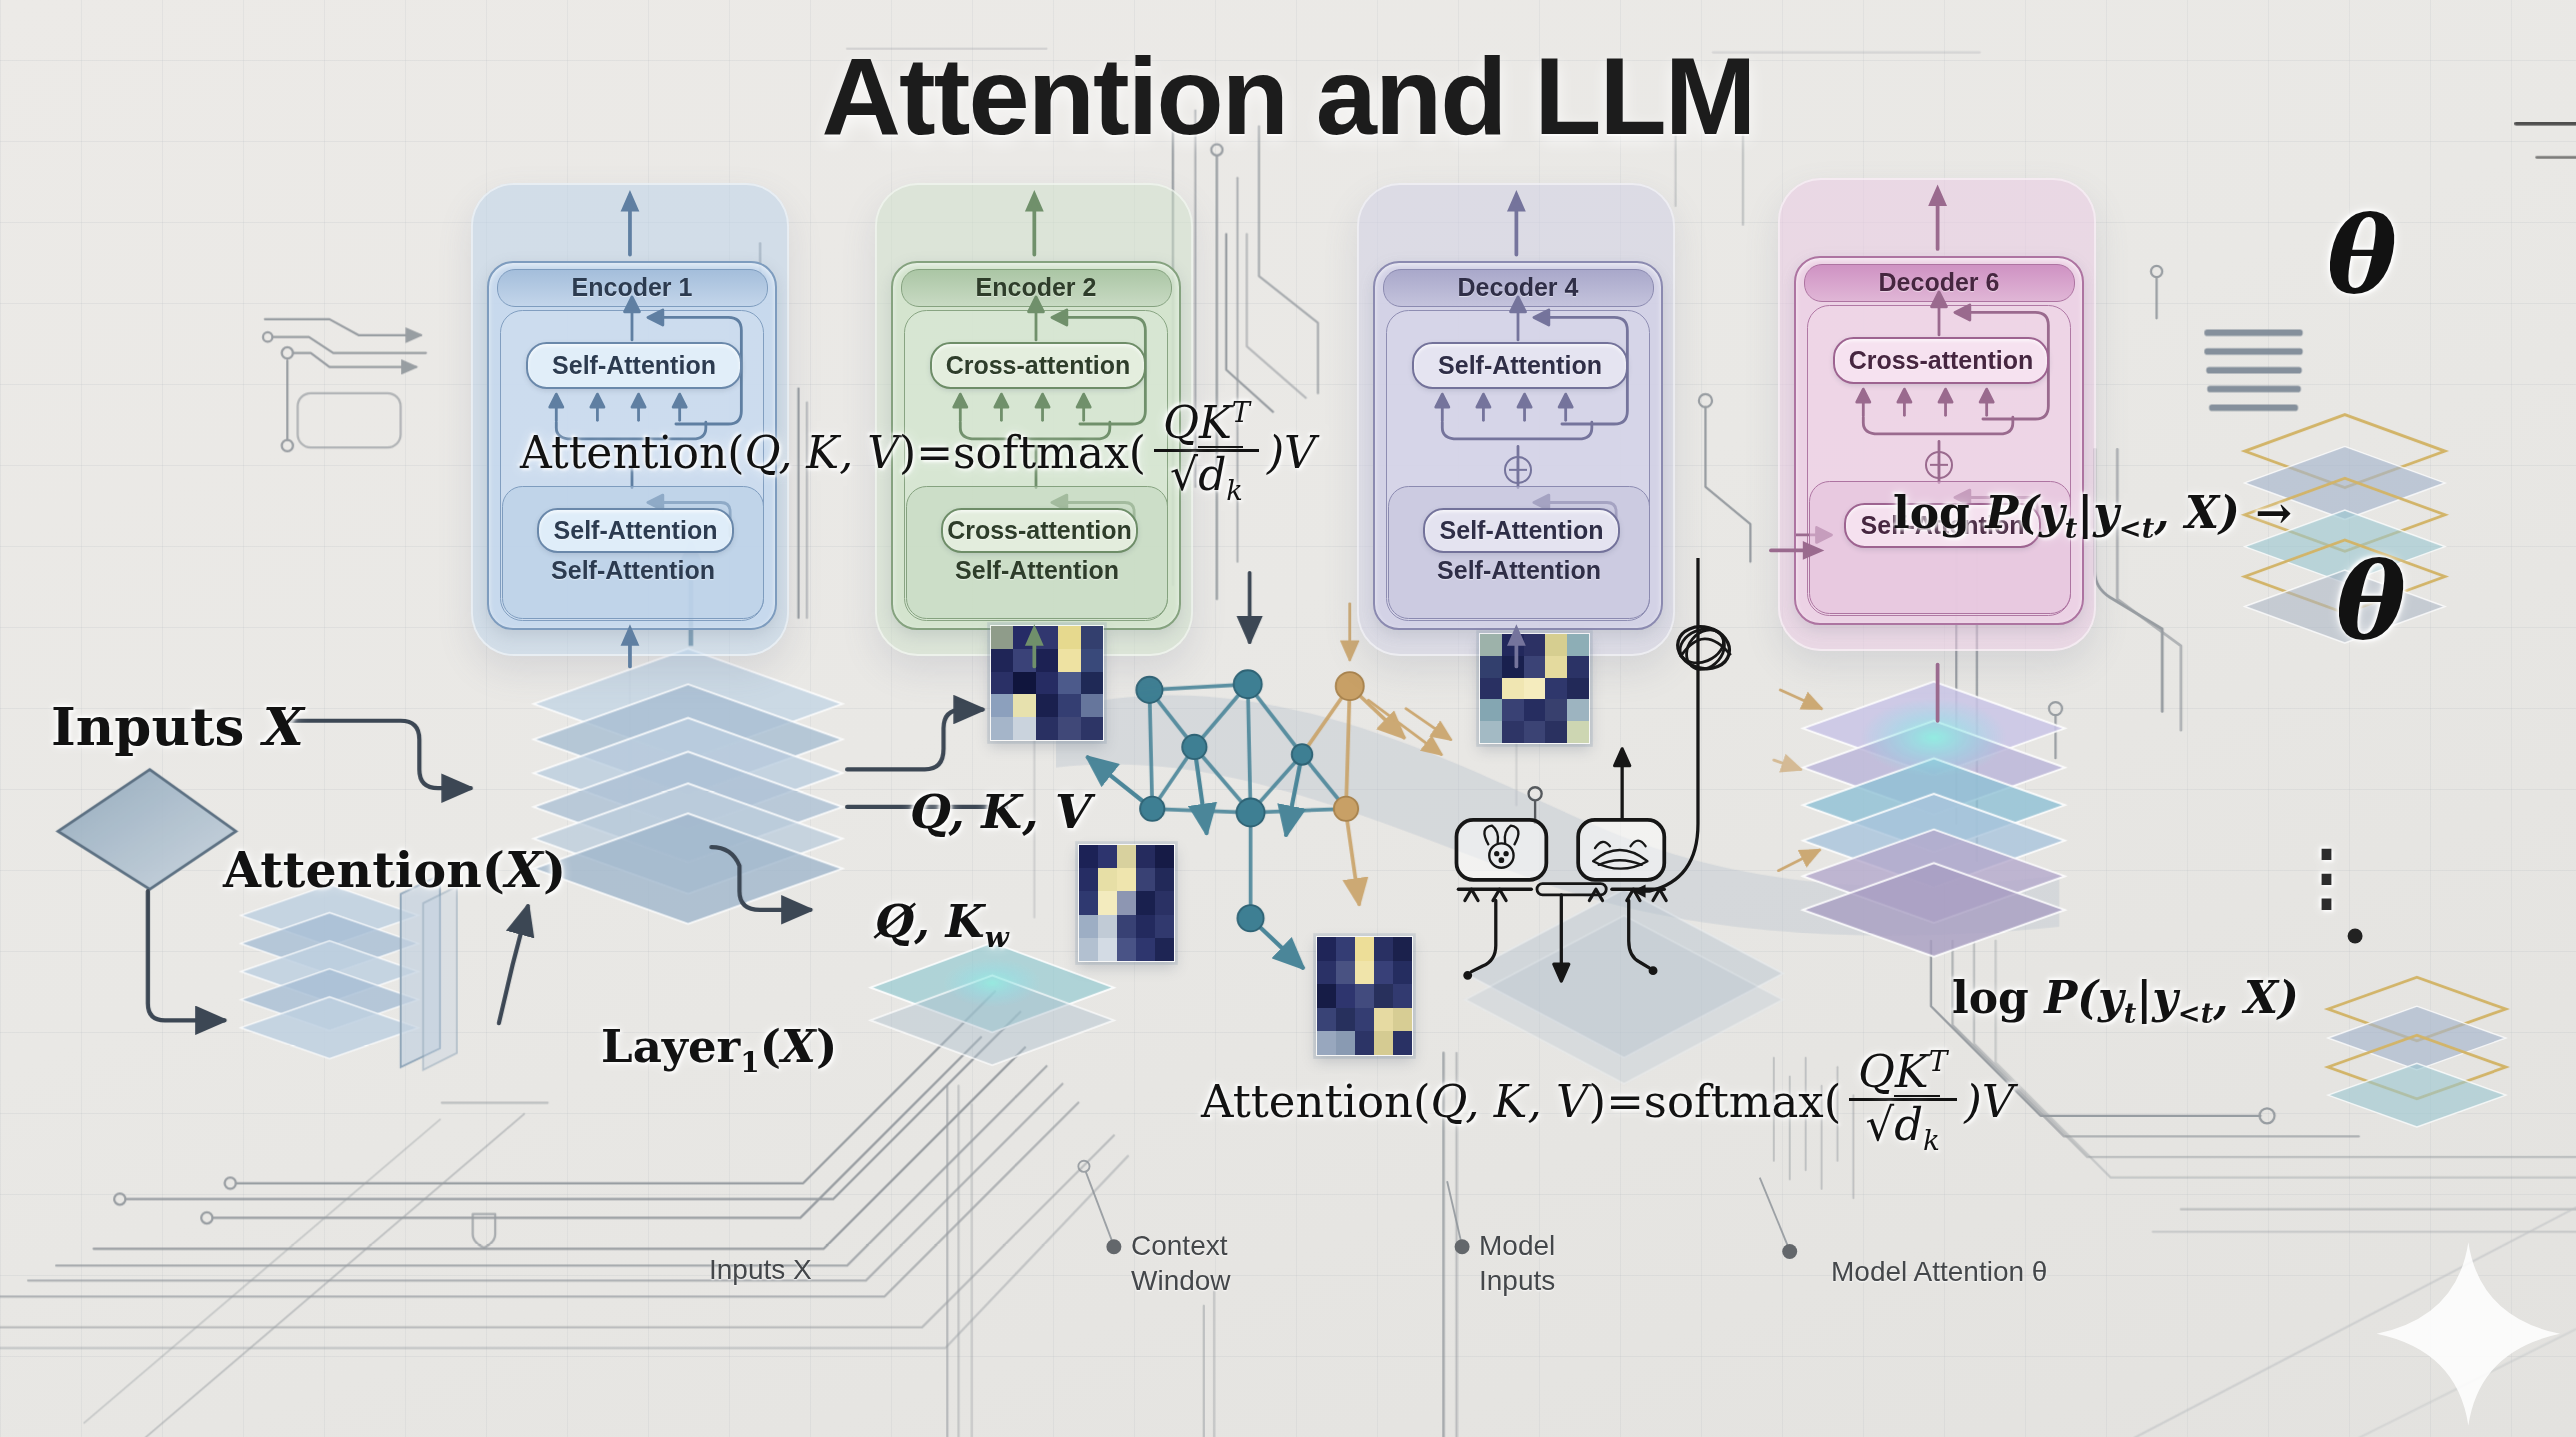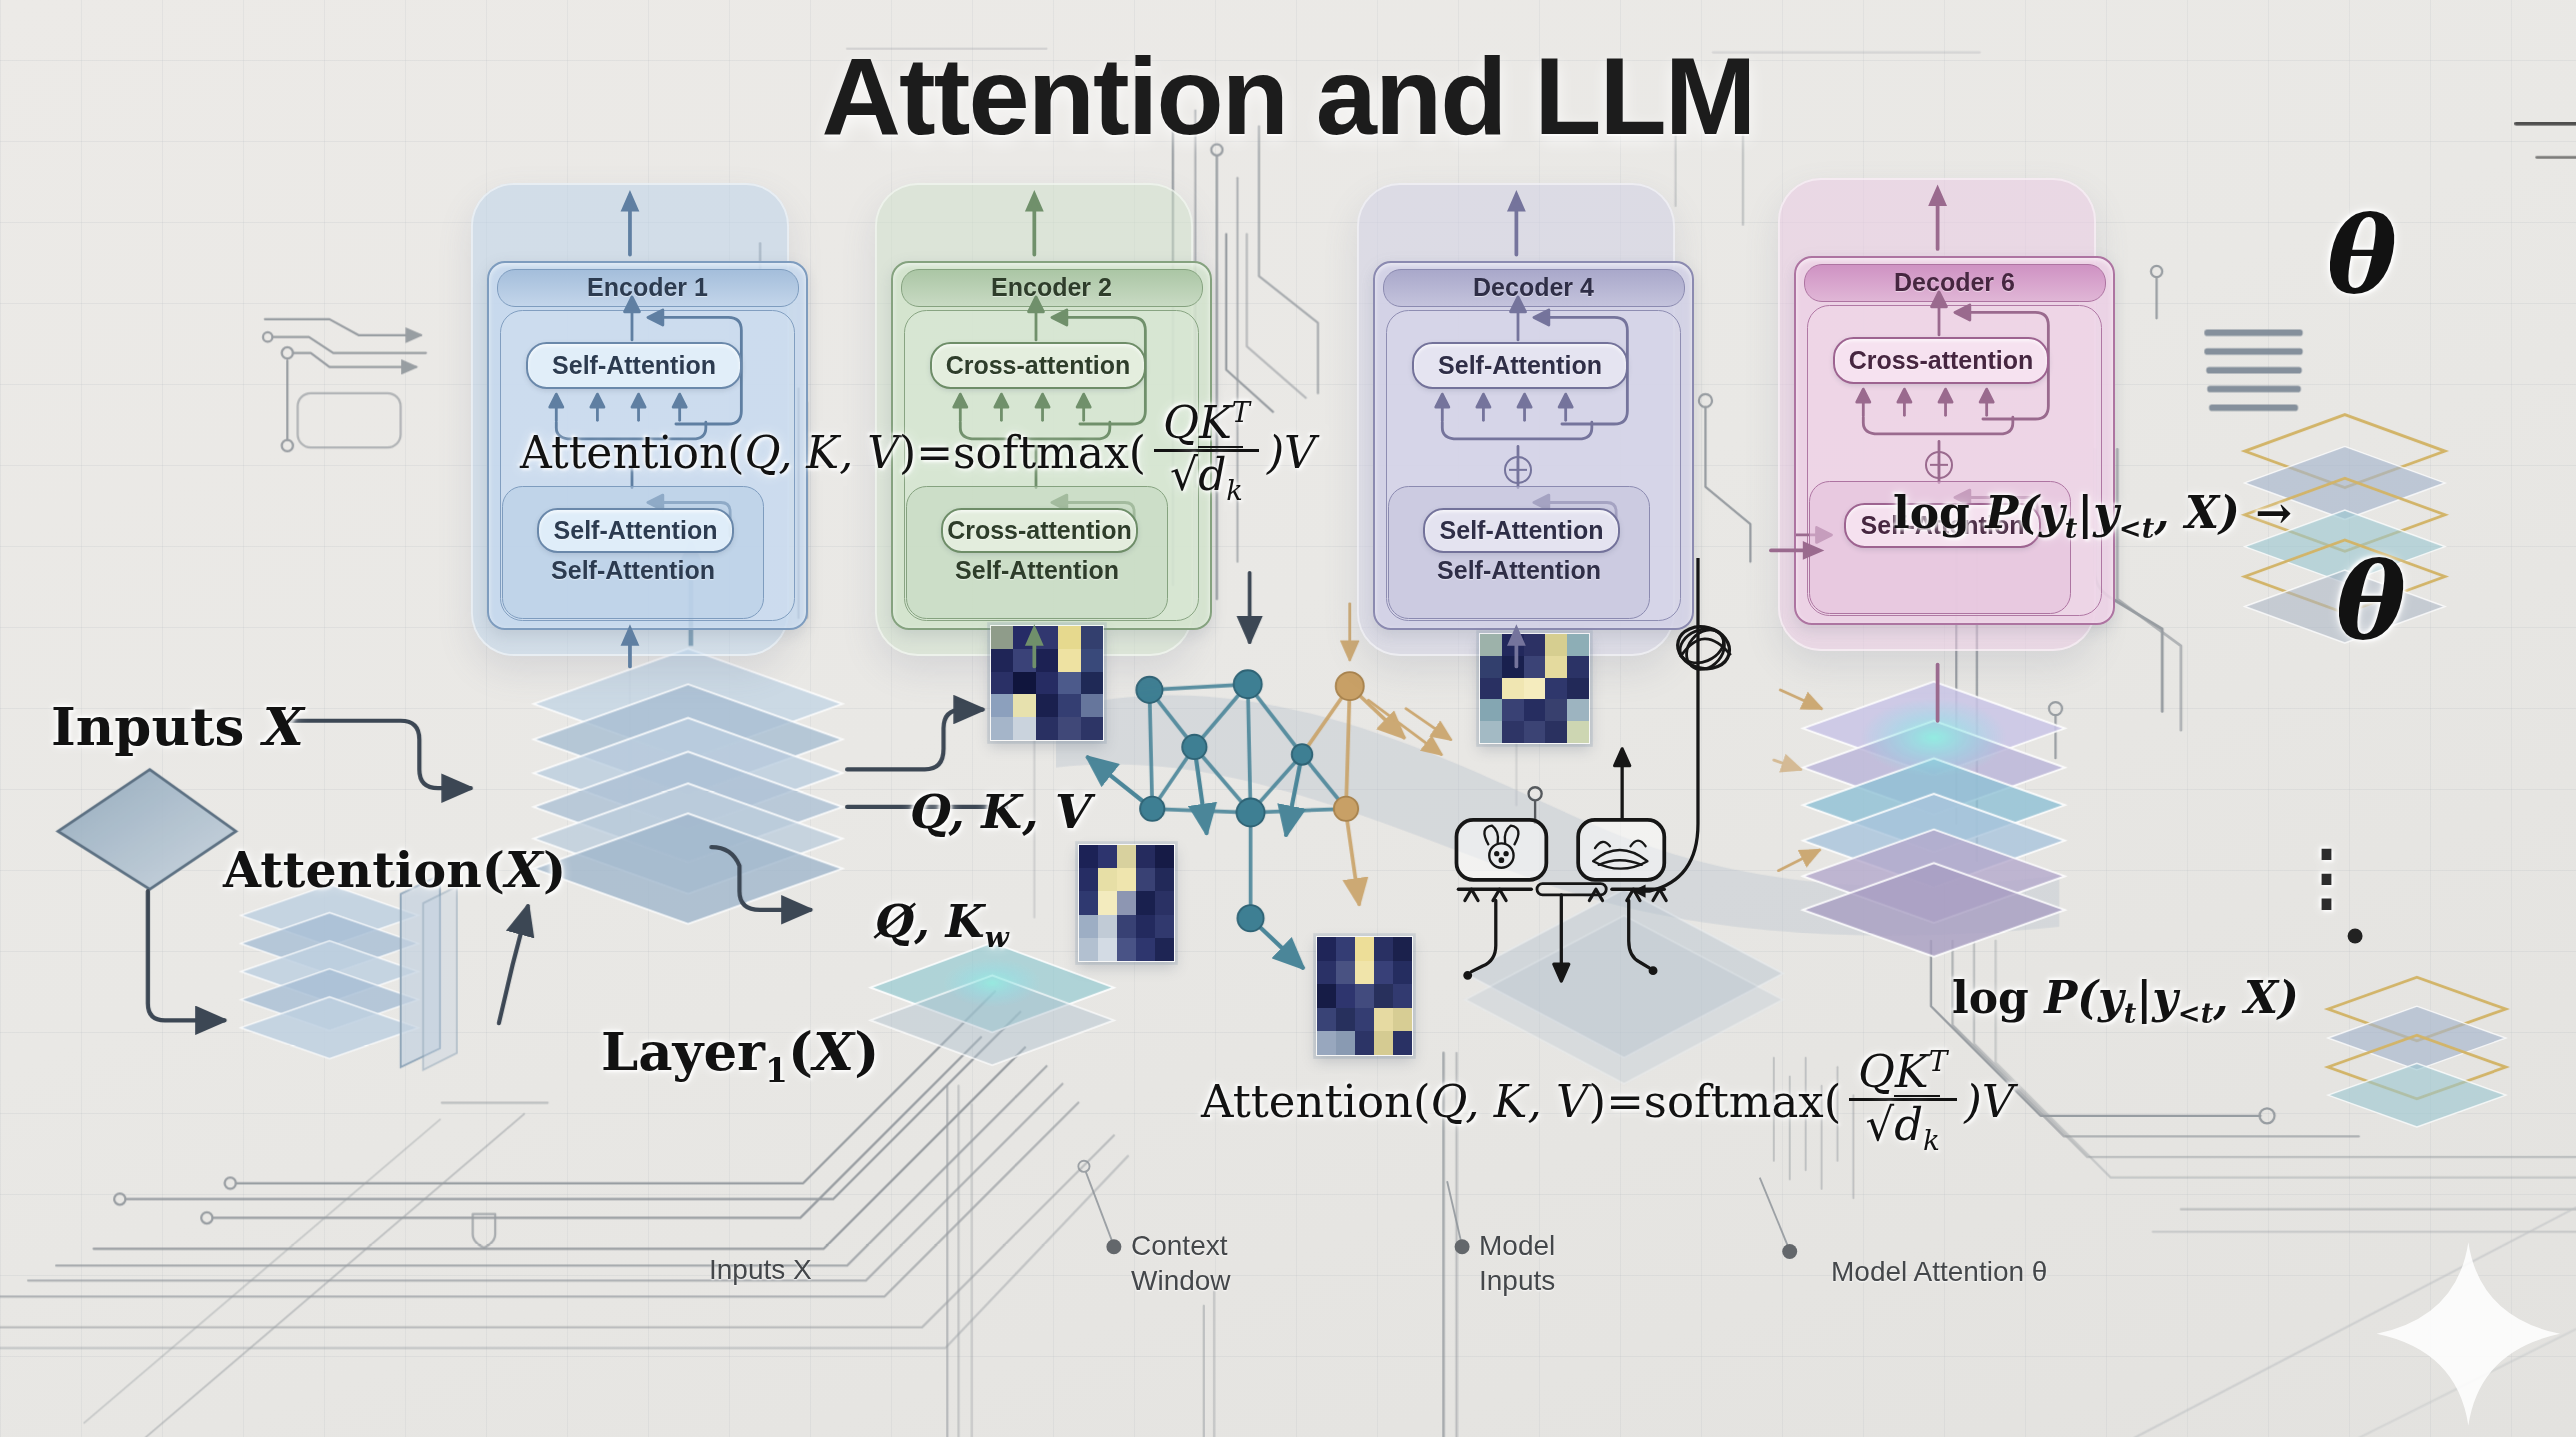--- a/index.html
+++ b/index.html
@@ -22,23 +22,23 @@
     text-shadow:0 1.9px 0 rgba(255,255,255,.6),0 5.6px 17px rgba(255,255,255,.8);}
 
   
   .arch-block{position:absolute;width:318px;height:473px;border-radius:43px;
     background:var(--c-outer);
     box-shadow:inset 0 0 0 1.9px rgba(255,255,255,.5), 0 15px 34px rgba(110,120,140,.16);}
   .pos-encoder-1{left:471px;top:183px}
   .pos-encoder-2{left:875px;top:183px}
   .pos-decoder-4{left:1357px;top:183px}
   .pos-decoder-6{left:1778px;top:178px}
-  .blk-main{position:absolute;left:16px;top:78px;width:286px;height:365px;border-radius:18px;
+  .blk-main{position:absolute;left:16px;top:78px;width:286px;height:365px;border-radius:26px;
     background:var(--c-main);border:2.3px solid var(--c-border);
-    box-shadow:inset 0 1.9px 5.6px rgba(255,255,255,.6), 0 5.6px 15px rgba(100,110,130,.18);padding-left:31px;}
+    box-shadow:inset 0 1.9px 5.6px rgba(255,255,255,.6), 0 5.6px 15px rgba(100,110,130,.18);}
   .blk-header{position:absolute;left:7.5px;right:7.5px;top:5.6px;height:36px;border-radius:18px;
     background:linear-gradient(var(--c-head-a),var(--c-head-b));
     border:1.4px solid var(--c-border);color:var(--c-text);
     display:flex;align-items:center;justify-content:center;
     font-size:25px;font-weight:700;text-shadow:0 0.9px 0.9px rgba(255,255,255,.5);}
   .blk-inner{position:absolute;left:11.2px;right:11.2px;top:47px;bottom:7.5px;border-radius:22.5px;
     border:1.9px solid var(--c-border);opacity:.96;background:rgba(255,255,255,.08);}
   .blk-art{position:absolute;left:0;top:0;width:286px;height:365px;color:var(--c-line)}
   .attn-box{position:absolute;border-radius:20.6px;background:var(--c-boxfill);
     border:2.3px solid var(--c-boxborder);color:var(--c-text);
@@ -76,21 +76,21 @@
   .frac{display:inline-flex;flex-direction:column;align-items:center;vertical-align:middle;margin:0 7.5px;line-height:1.05}
   .fr-top{border-bottom:3.3px solid #121212;padding:0 9.4px 2.8px}
   .ovl{border-top:2.3px solid #121212;padding-top:0.9px}
   .f-attn{font-size:44px;display:flex;align-items:center}
   .f-attn-top{left:520px;top:399px}
   .f-attn-bottom{left:1201px;top:1047px;font-size:45px}
   .f-logp-top{left:1893px;top:487px;font-size:44px;font-weight:700}
   .f-logp-bottom{left:1952px;top:972px;font-size:44px;font-weight:700}
   .lb-inputs{left:51px;top:695px;font-size:53px;font-weight:700}
   .lb-posembed{left:223px;top:841px;font-size:49px;font-weight:700}
-  .lb-layer1{left:601px;top:1020px;font-size:53px;font-weight:700}
+  .lb-layer1{left:601px;top:1020px;font-size:45px;font-weight:700}
   .lb-qkv{left:910px;top:784px;font-size:47px;font-weight:700;font-style:italic}
   .lb-qkw{left:875px;top:895px;font-size:45px;font-weight:700;font-style:italic}
   .lb-theta-1{left:2327px;top:193px;font-size:105px;font-weight:700;font-style:italic}
   .lb-theta-2{left:2336px;top:539px;font-size:105px;font-weight:700;font-style:italic}
   .lb-vdots{left:2290px;top:833px;font-size:73px;font-weight:700;color:#2c2c2c}
   sub,sup{font-size:62%;}
 
   
   .lg{position:absolute;font-size:28px;color:#44474a;line-height:35px;
     text-shadow:0 0.9px 1.9px rgba(255,255,255,.85);}

